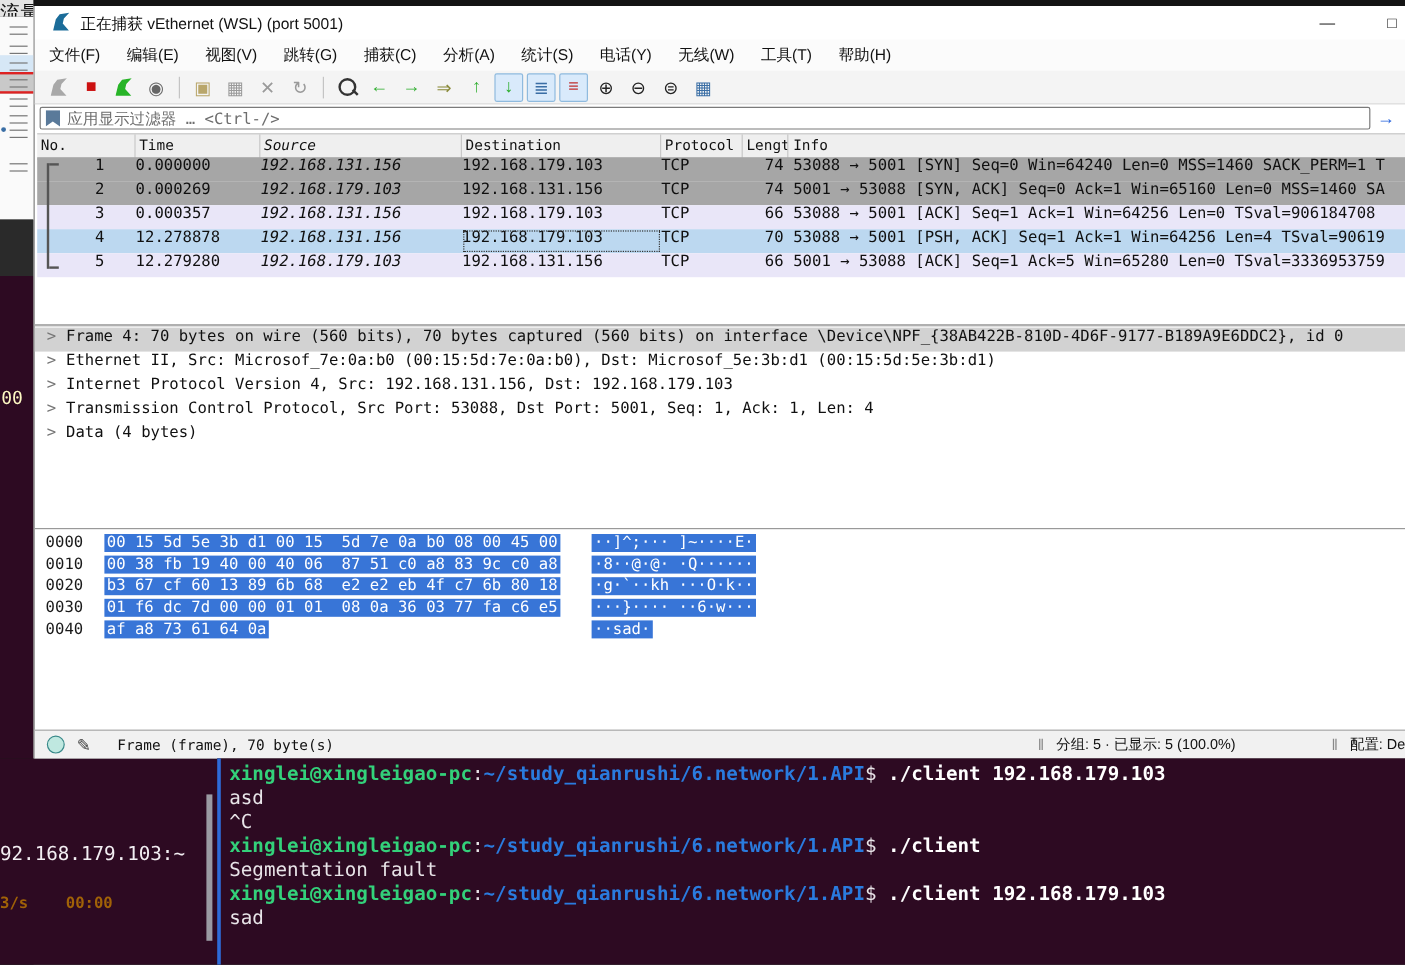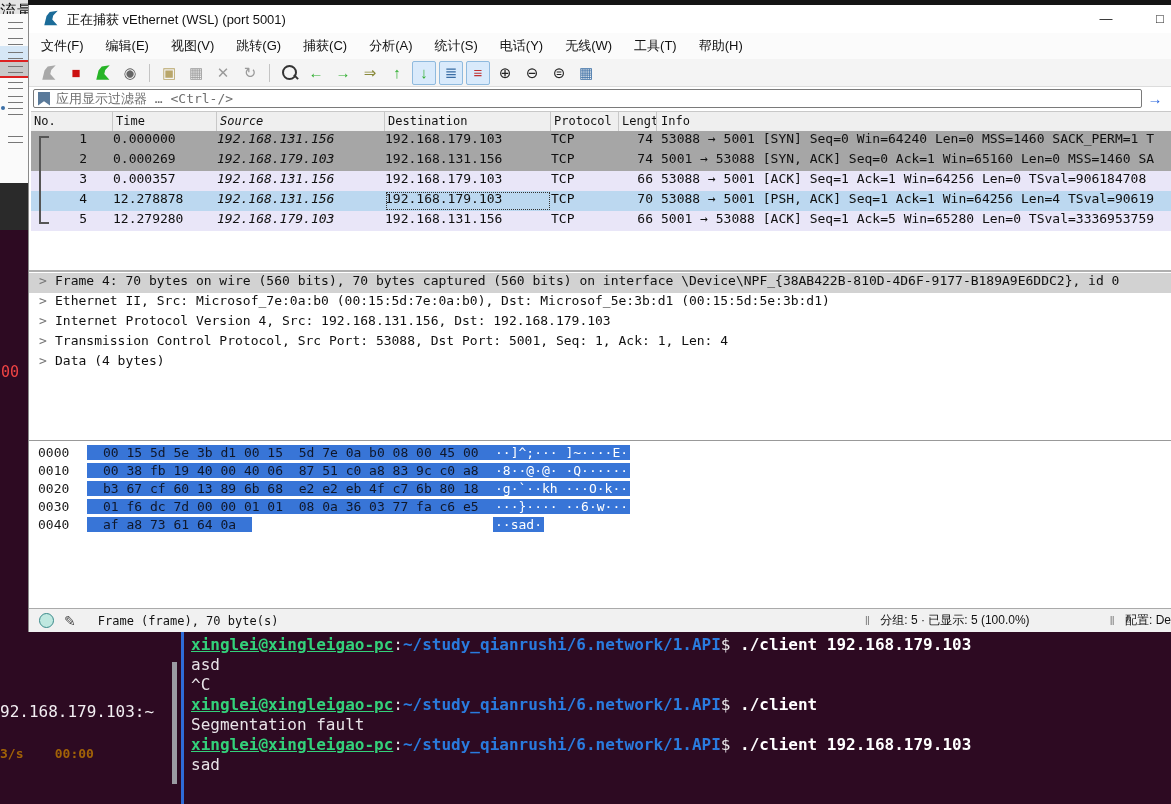--- a/index.html
+++ b/index.html
@@ -11,21 +11,21 @@
   .ls-tab{left:0;top:0;width:28px;height:14px;background:#e4e4e4;color:#111;font-size:17px;
           overflow:hidden;white-space:nowrap;}
   .ls-list{left:0;top:14px;width:28px;height:169px;background:#fafafa;border-right:1px solid #9a9a9a;}
   .dash{position:absolute;left:8px;width:15px;height:5px;border-top:1px solid #777;border-bottom:1px solid #777;}
   .ls-bluerow{position:absolute;left:0;top:32px;width:28px;height:14px;background:#d6e7f6;}
   .ls-redrow{position:absolute;left:0;top:46px;width:28px;height:14px;background:#c9c9c9;
              border-top:2px solid #d22;border-bottom:2px solid #d22;}
   .ls-dot{position:absolute;left:1px;top:92px;width:4px;height:4px;border-radius:50%;background:#3a6ea5;}
   .ls-dark{left:0;top:183px;width:28px;height:47px;background:#2a2a2a;}
   .ls-purple{left:0;top:230px;width:28px;height:402px;background:#2d0a22;}
-  .ls-purple .t00{position:absolute;left:1px;top:93px;color:#ef4444;font:15px "DejaVu Sans Mono",monospace;margin-top:40px;}
+  .ls-purple .t00{position:absolute;left:1px;top:93px;color:#fef9c3;font:15px "DejaVu Sans Mono",monospace;}
   .bt{left:0;top:632px;width:181px;height:172px;background:#2d0a22;}
   .bt-host{position:absolute;left:0;top:70px;color:#f2eef2;font:16px "DejaVu Sans Mono",monospace;white-space:nowrap;}
   .bt-stats{position:absolute;left:0;top:114px;color:#a16207;font-weight:bold;font-family:"DejaVu Sans Mono",monospace;font-size:13px;white-space:pre;}
   .bt-scroll{position:absolute;left:172px;top:30px;width:5px;height:122px;background:#9a9aa2;}
   .topstrip{left:28px;top:0;width:1143px;height:5px;background:#141414;}
   
   .ws{left:28px;top:5px;width:1143px;height:627px;background:#ffffff;border-left:1px solid #8a8a8a;box-sizing:border-box;}
   .ws .abs{position:absolute;}
   .titlebar{left:0;top:0;width:100%;height:28px;background:#ffffff;}
   .ws-logo{position:absolute;left:14px;top:5px;width:18px;height:18px;}
@@ -78,37 +78,37 @@
   
   .details{left:0;top:268px;width:100%;}
   .dt-row{height:20px;line-height:20px;display:flex;font:13px "DejaVu Sans Mono",monospace;color:#101010;white-space:nowrap;overflow:hidden;}
   .dt-row.sel{background:#d2d2d2;}
   .dt-arrow{width:16px;padding-left:10px;color:#777;}
   .splitter2{left:0;top:435px;width:100%;height:1px;background:#999;}
   
   .hexpane{left:0;top:440px;width:100%;}
   .hx-row{position:relative;height:18px;line-height:18px;font:13px "DejaVu Sans Mono",monospace;white-space:pre;}
   .hx-off{position:absolute;left:9px;color:#1a1a1a;}
-  .hx-bytes{position:absolute;left:58px;background:#3875d7;color:#0f172a;padding:0 16px;}
+  .hx-bytes{position:absolute;left:58px;background:#3875d7;color:#ffffff;padding:0 2px;}
   .hx-ascii{position:absolute;left:464px;background:#3875d7;color:#fff;padding:0 2px;}
   
   .statusbar{left:0;top:603px;width:100%;height:24px;background:#f1f1f1;border-top:1px solid #aaa;
              display:flex;align-items:center;box-sizing:border-box;padding-left:10px;overflow:hidden;}
   .sb-circle{width:13px;height:13px;border-radius:50%;background:#bfe8e0;border:1px solid #3a8a8a;}
   .sb-pencil{font-size:14px;color:#444;margin-left:10px;}
   .sb-left{margin-left:22px;font:12px "DejaVu Sans Mono",monospace;color:#111;}
   .sb-right{margin-left:auto;display:flex;align-items:center;white-space:nowrap;}
   .sb-sep{color:#888;font-size:13px;margin:0 10px;}
   .sb-sep.far{margin-left:80px;}
   .sb-text{font-size:12px;color:#111;}
   
   .term{left:181px;top:632px;width:990px;height:172px;background:#2d0a22;border-left:3px solid #2e6bd8;
         box-sizing:border-box;padding:3px 0 0 7px;overflow:hidden;}
   .t-line{height:20px;line-height:20px;font:16px "DejaVu Sans Mono",monospace;white-space:pre;}
-  .seg-green{color:#33d17a;font-weight:bold;text-decoration:underline;}
+  .seg-green{color:#33d17a;font-weight:bold;}
   .seg-blue{color:#2a7bde;font-weight:bold;}
   .seg-white{color:#e8e4e8;}
   .seg-bold{color:#ffffff;font-weight:bold;}
 </style>
 </head>
 <body>
 
 <div class="abs ls">
   <div class="abs ls-tab">流量</div>
   <div class="abs ls-list">

